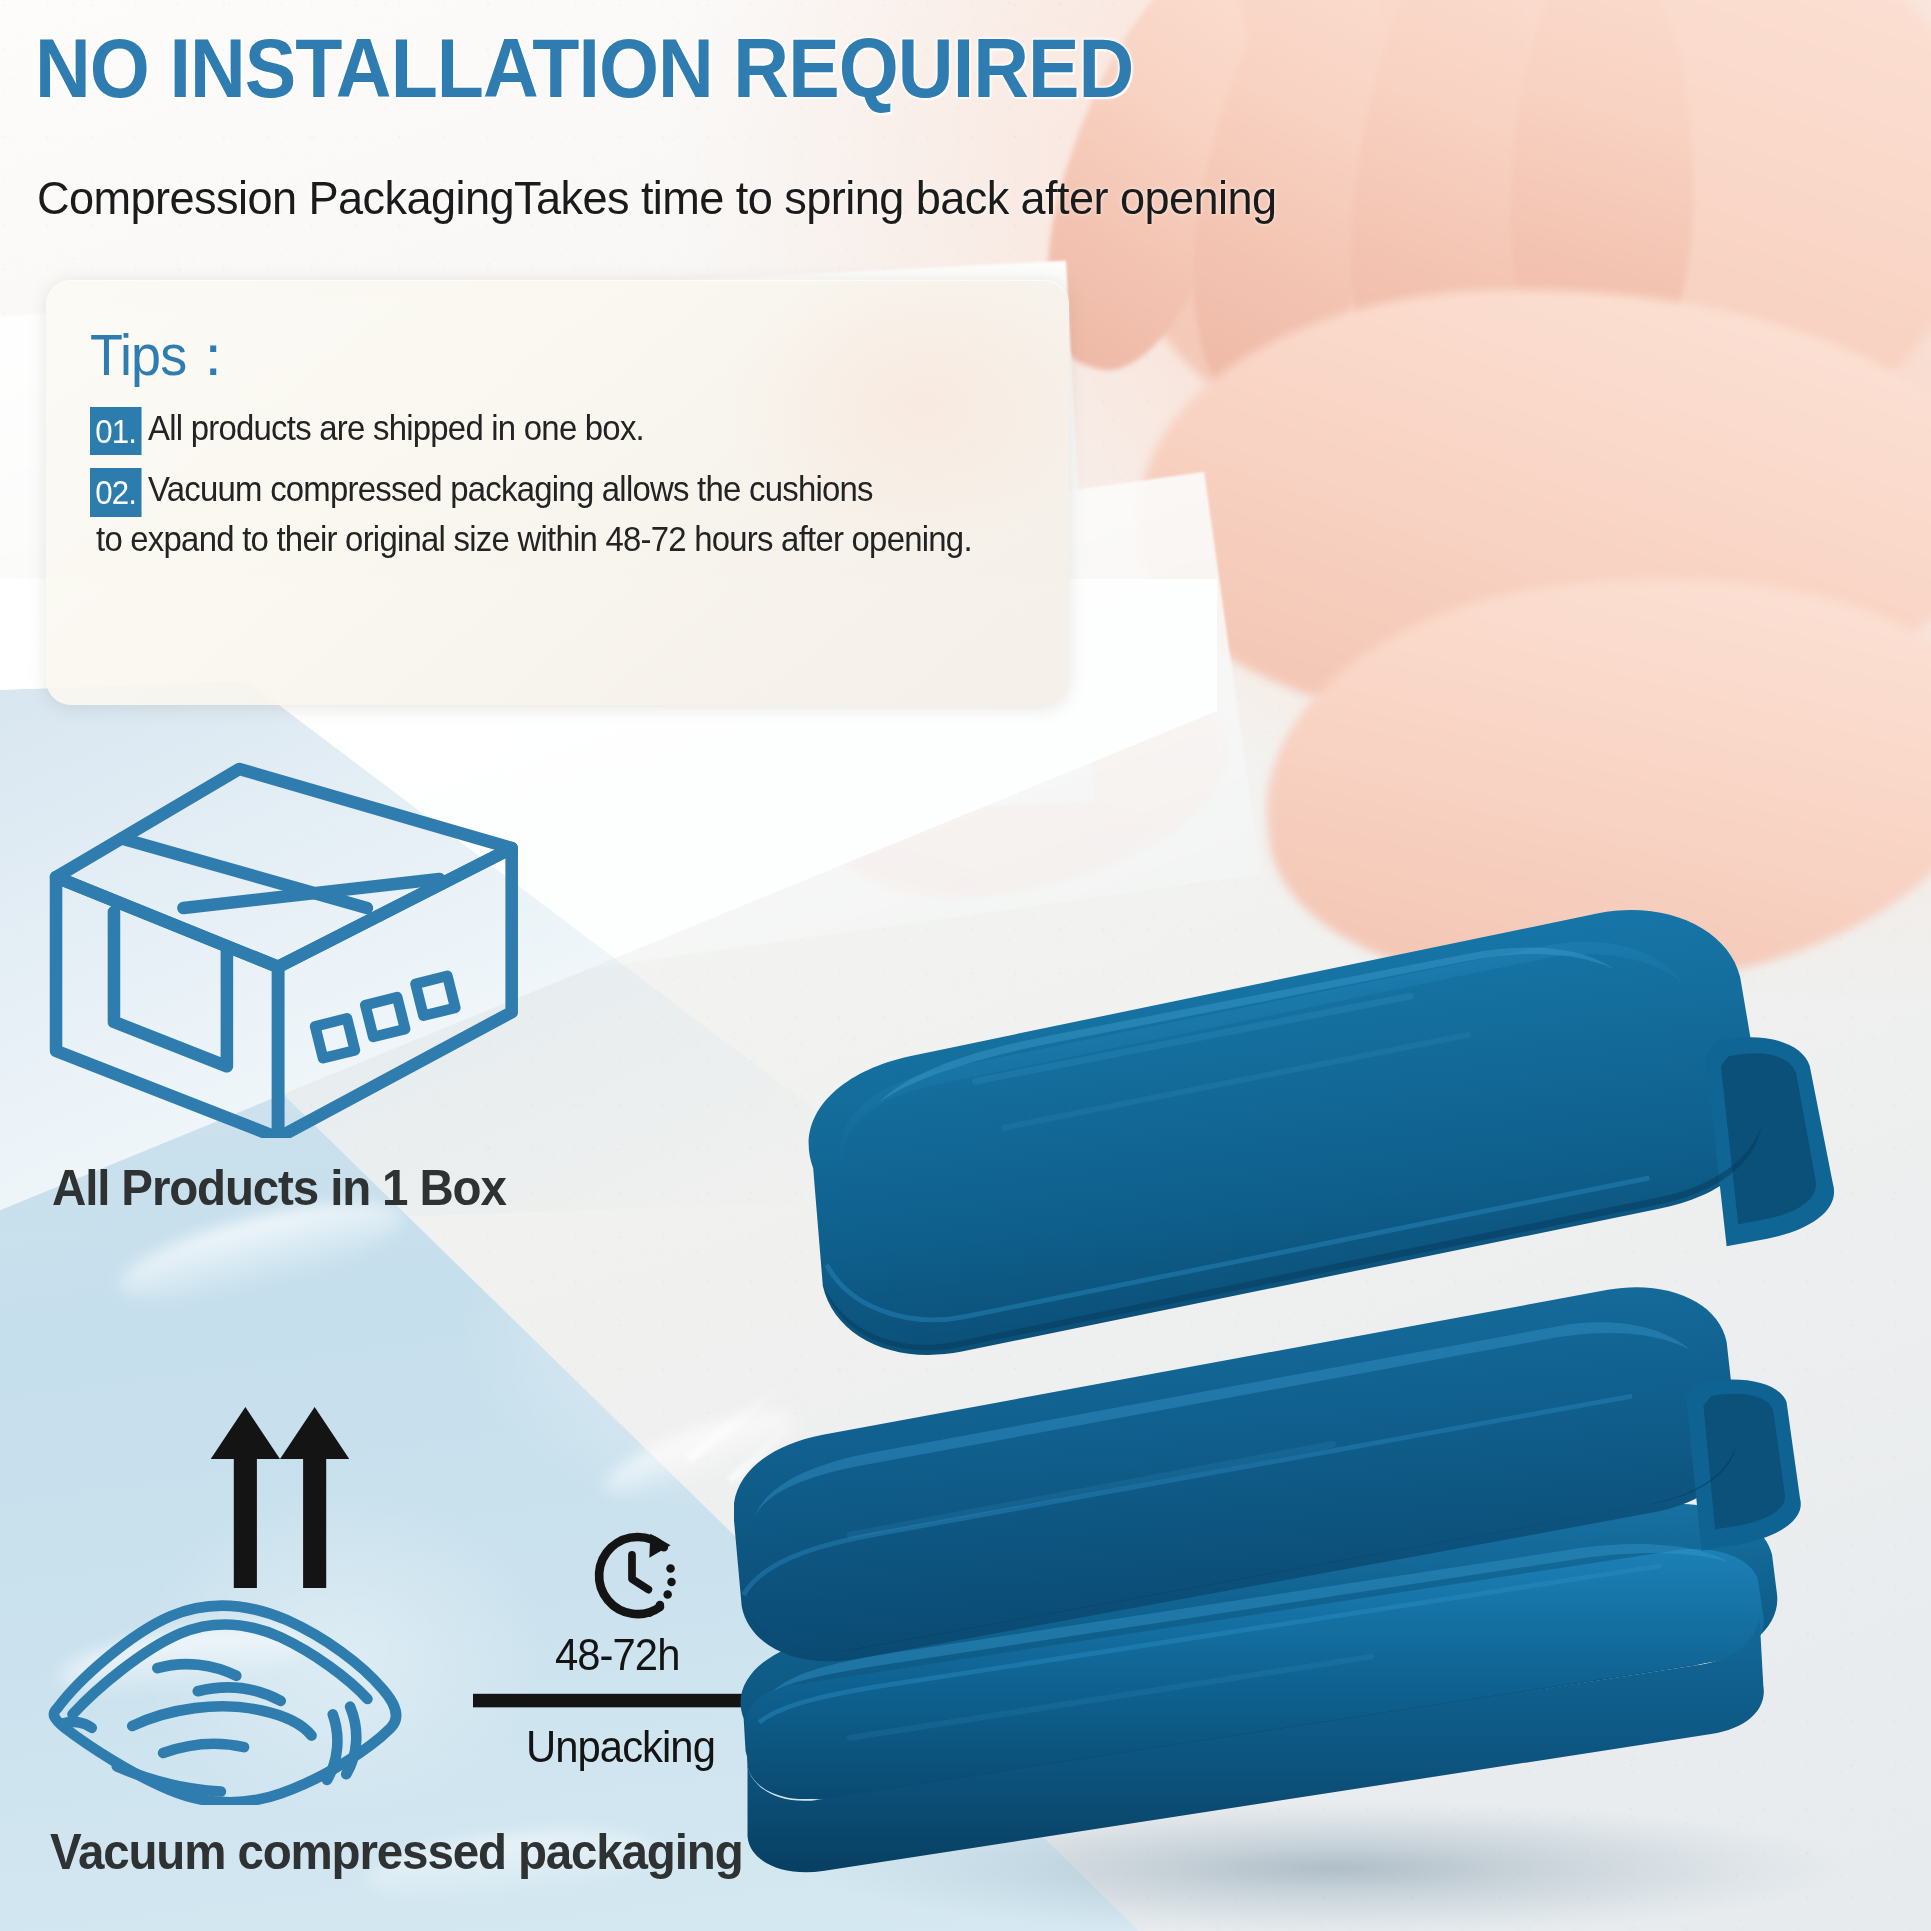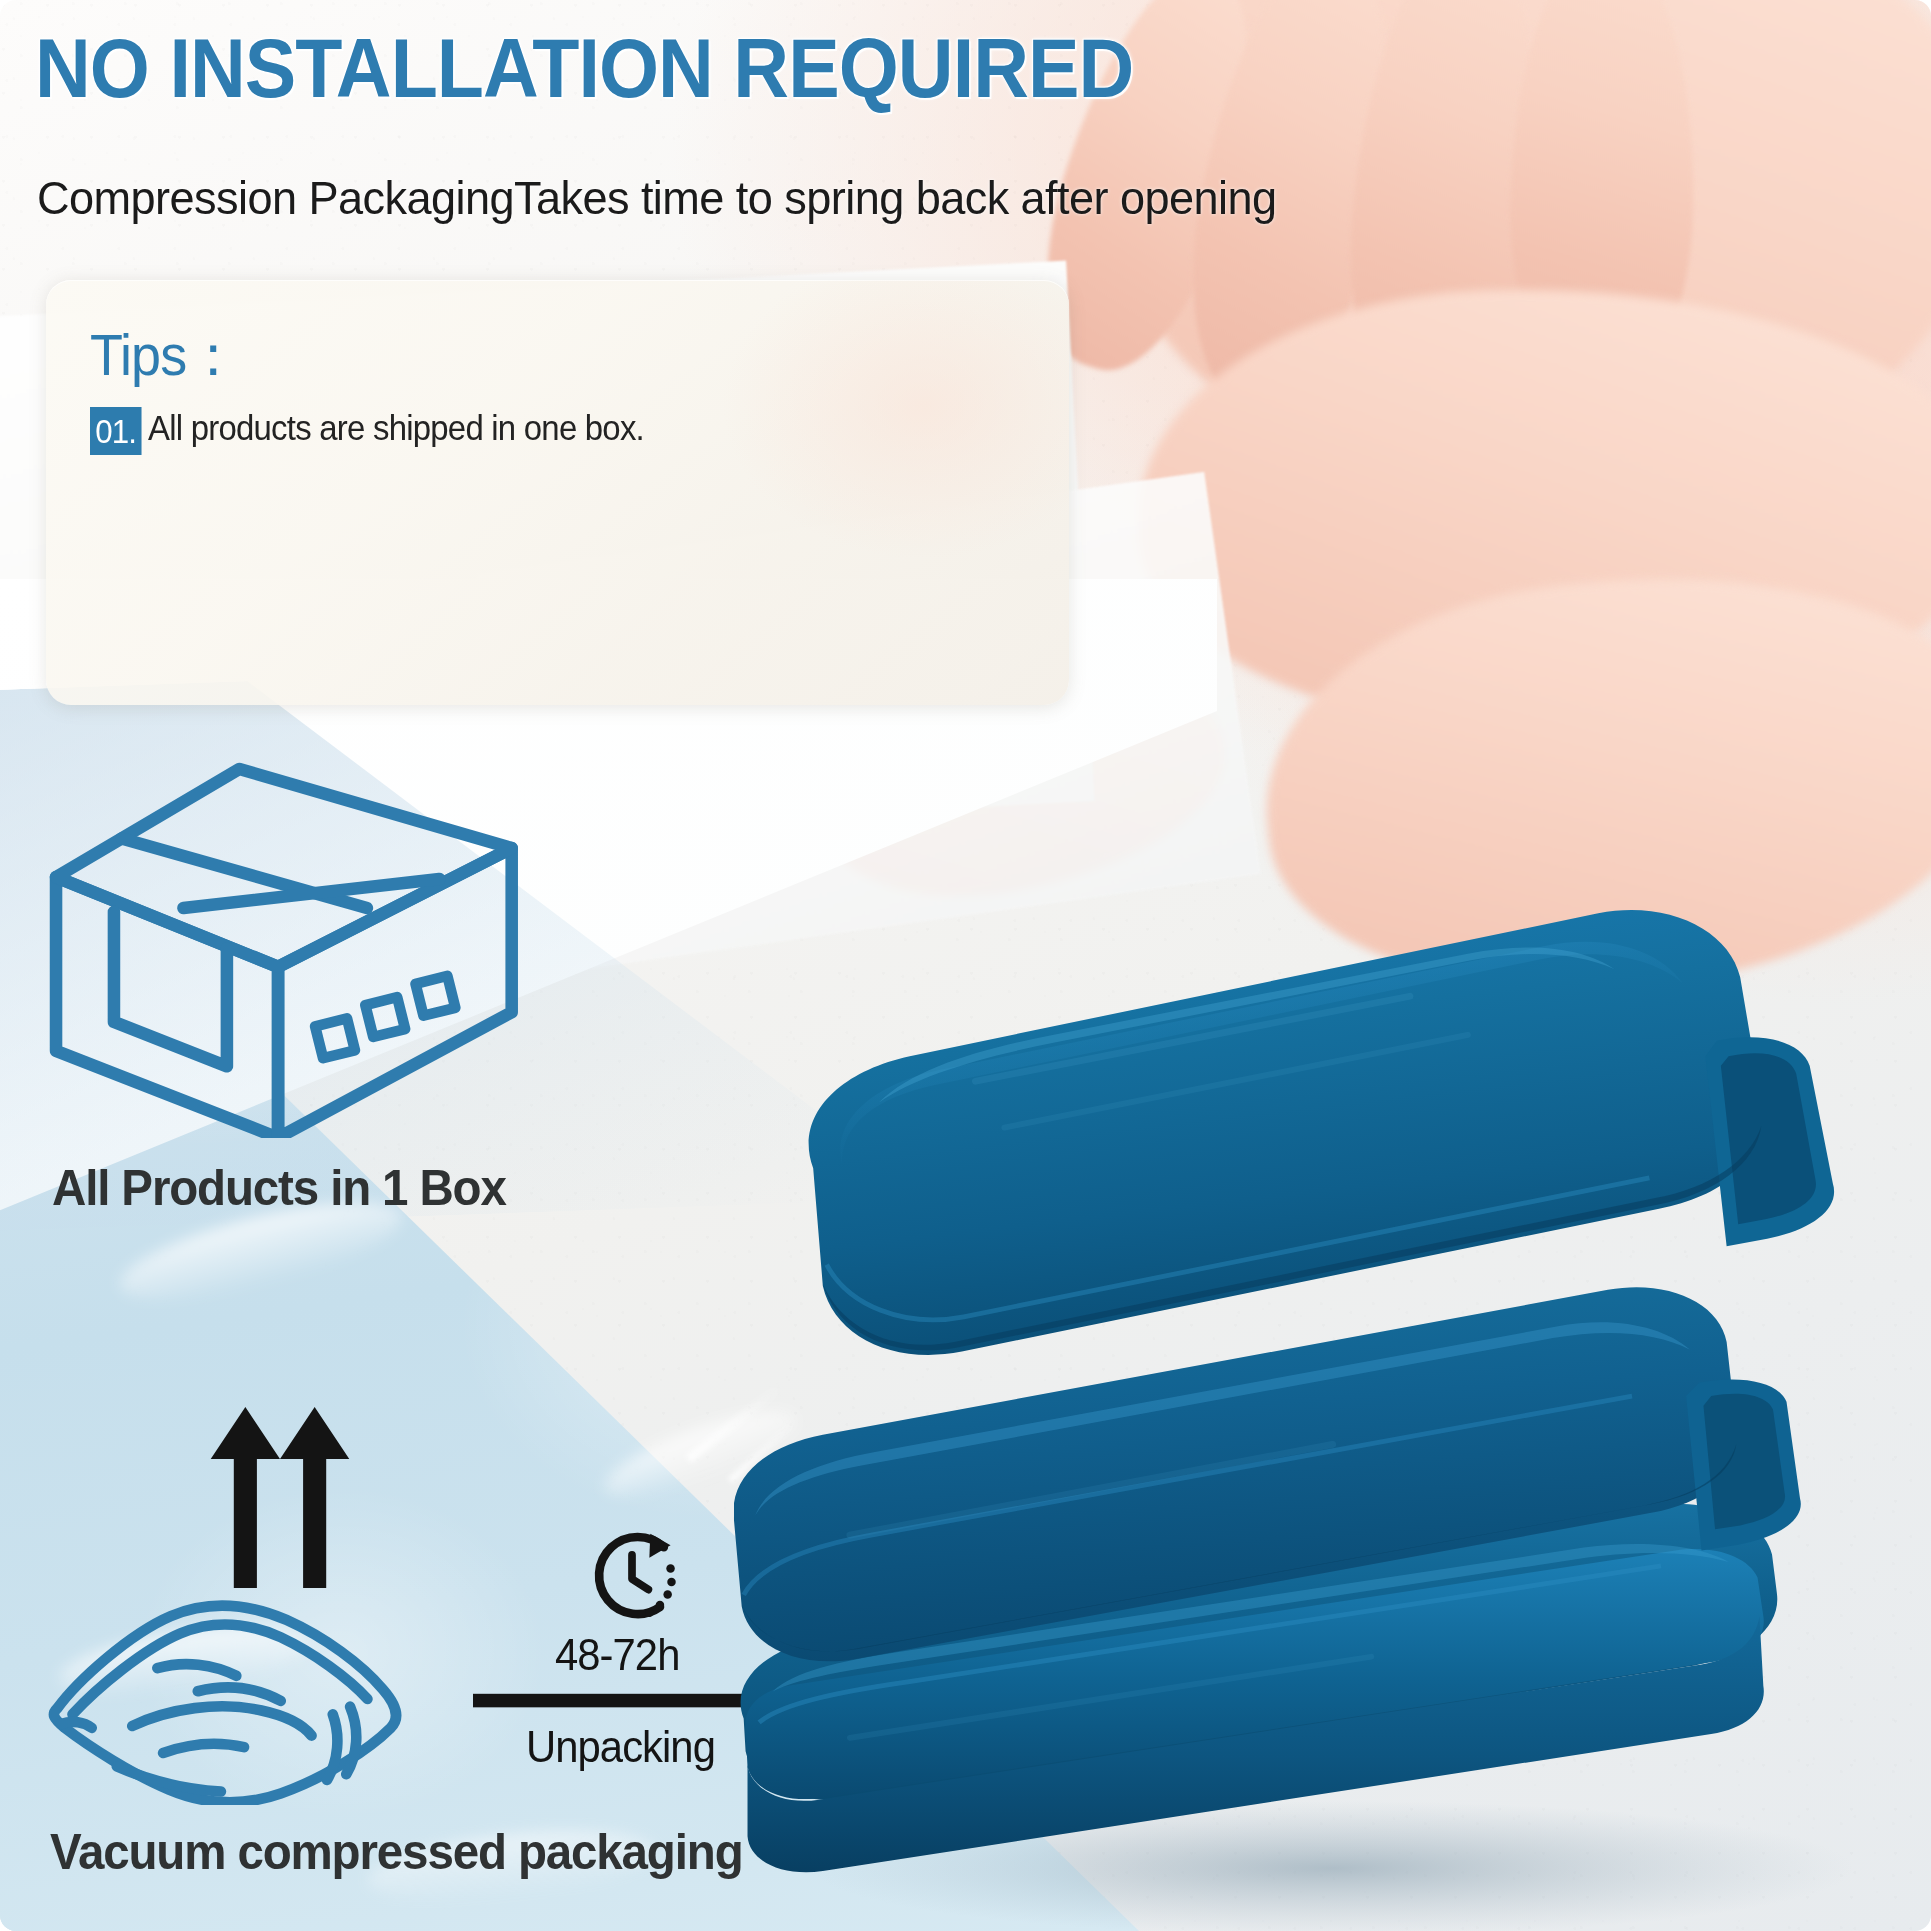--- a/index.html
+++ b/index.html
@@ -12,21 +12,20 @@
     position:relative;
   }
 
   
   #canvas {
     position:relative;
     width:1931px;
     height:1931px;
     overflow:hidden;
     background:#ffffff;
-    border-radius:16px;
   }
 
   
   .bg-foam {
     position:absolute; inset:0;
     background:
       radial-gradient(ellipse 60% 45% at 78% 8%, rgba(250,218,205,0.95) 0%, rgba(250,222,210,0.5) 42%, rgba(255,255,255,0) 72%),
       radial-gradient(ellipse 52% 40% at 95% 22%, rgba(249,214,202,0.92) 0%, rgba(250,226,215,0.45) 45%, rgba(255,255,255,0) 75%),
       linear-gradient(160deg, #fdfcfb 0%, #f6f5f3 30%, #f1f1ef 55%, #eceeef 75%, #e7ebee 100%);
   }
@@ -320,20 +319,27 @@
 
     <div class="tips-list">
 
       <div class="tip-row">
         <div class="tip-line1">
           <span class="tip-badge">01.</span>
           <span class="tip-text">All products are shipped in one box.</span>
         </div>
       </div>
 
+      <div class="tip-row">
+        <div class="tip-line1">
+          <span class="tip-badge">02.</span>
+          <span class="tip-text">Vacuum compressed packaging allows the cushions</span>
+        </div>
+        <span class="tip-text2">to expand to their original size within 48-72 hours after opening.</span>
+      </div>
 
 
     </div>
   </div>
 
   <div class="carton">
     <svg viewBox="0 0 520 420" width="502" height="406" fill="none" stroke="#2f7cae" stroke-width="13" stroke-linejoin="round" stroke-linecap="round">
 
       <path d="M28 150 L28 330 L258 420 L258 243 Z"></path>
 

